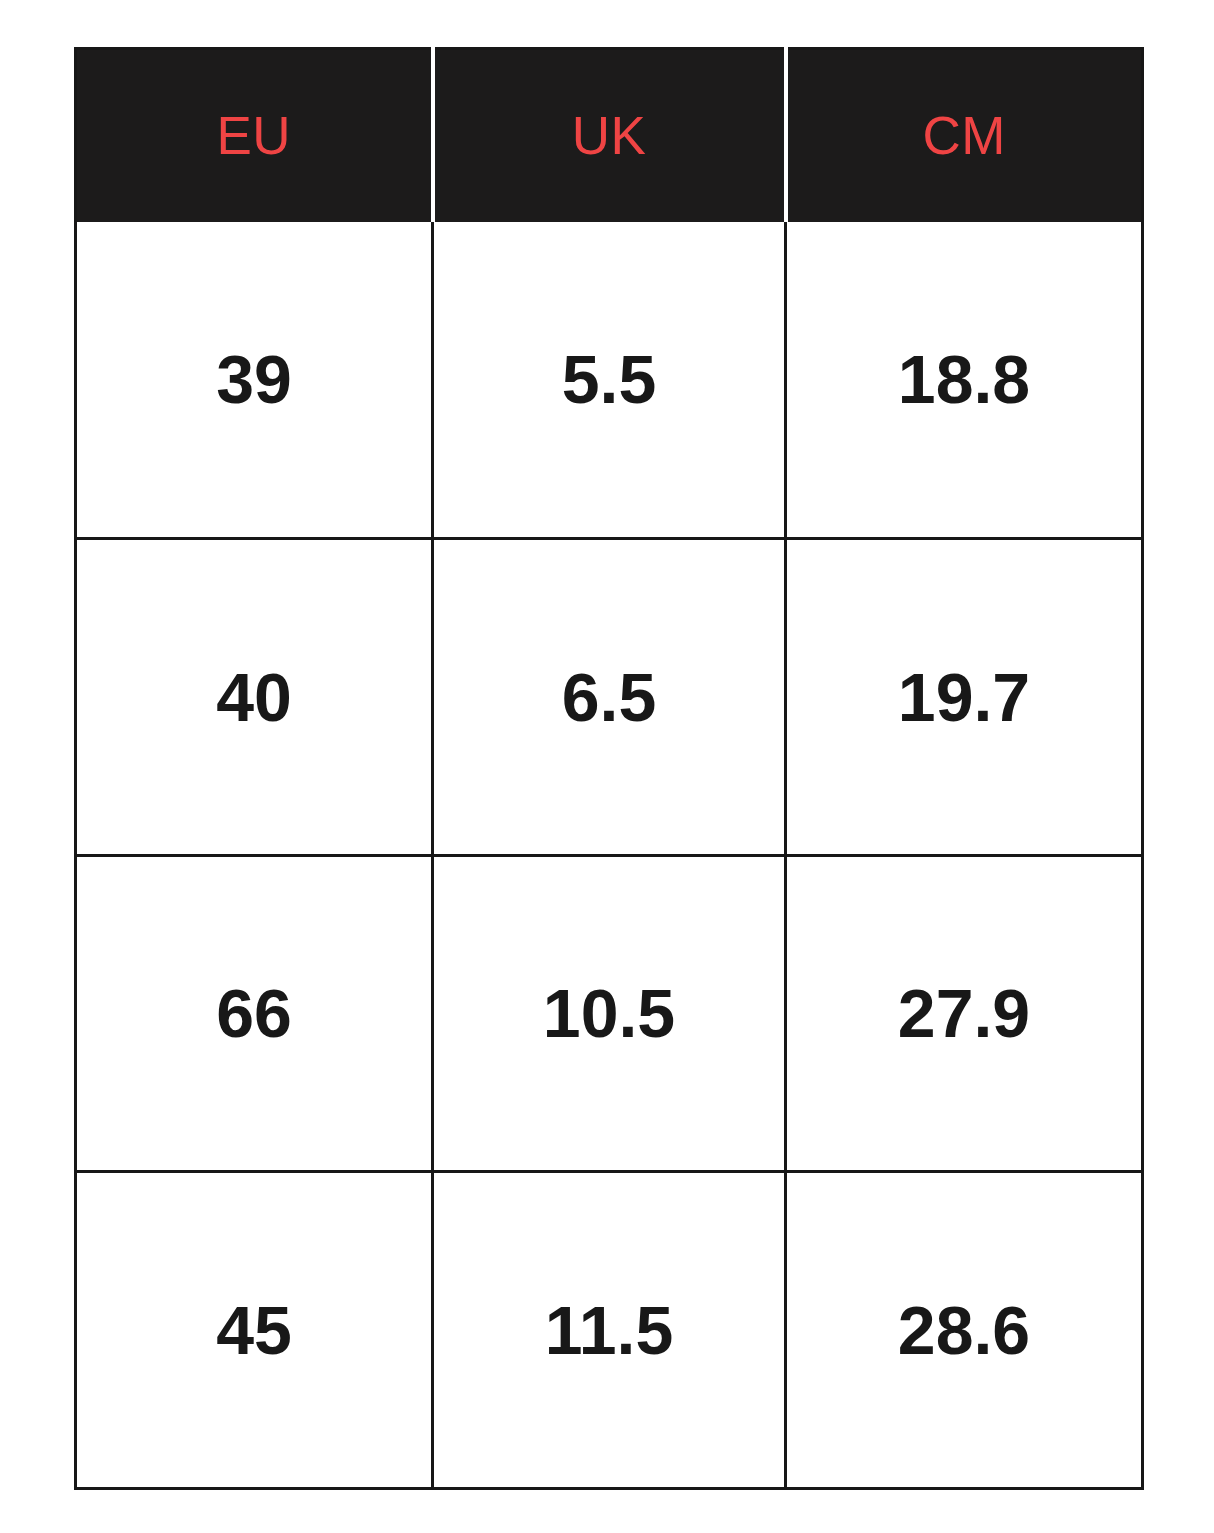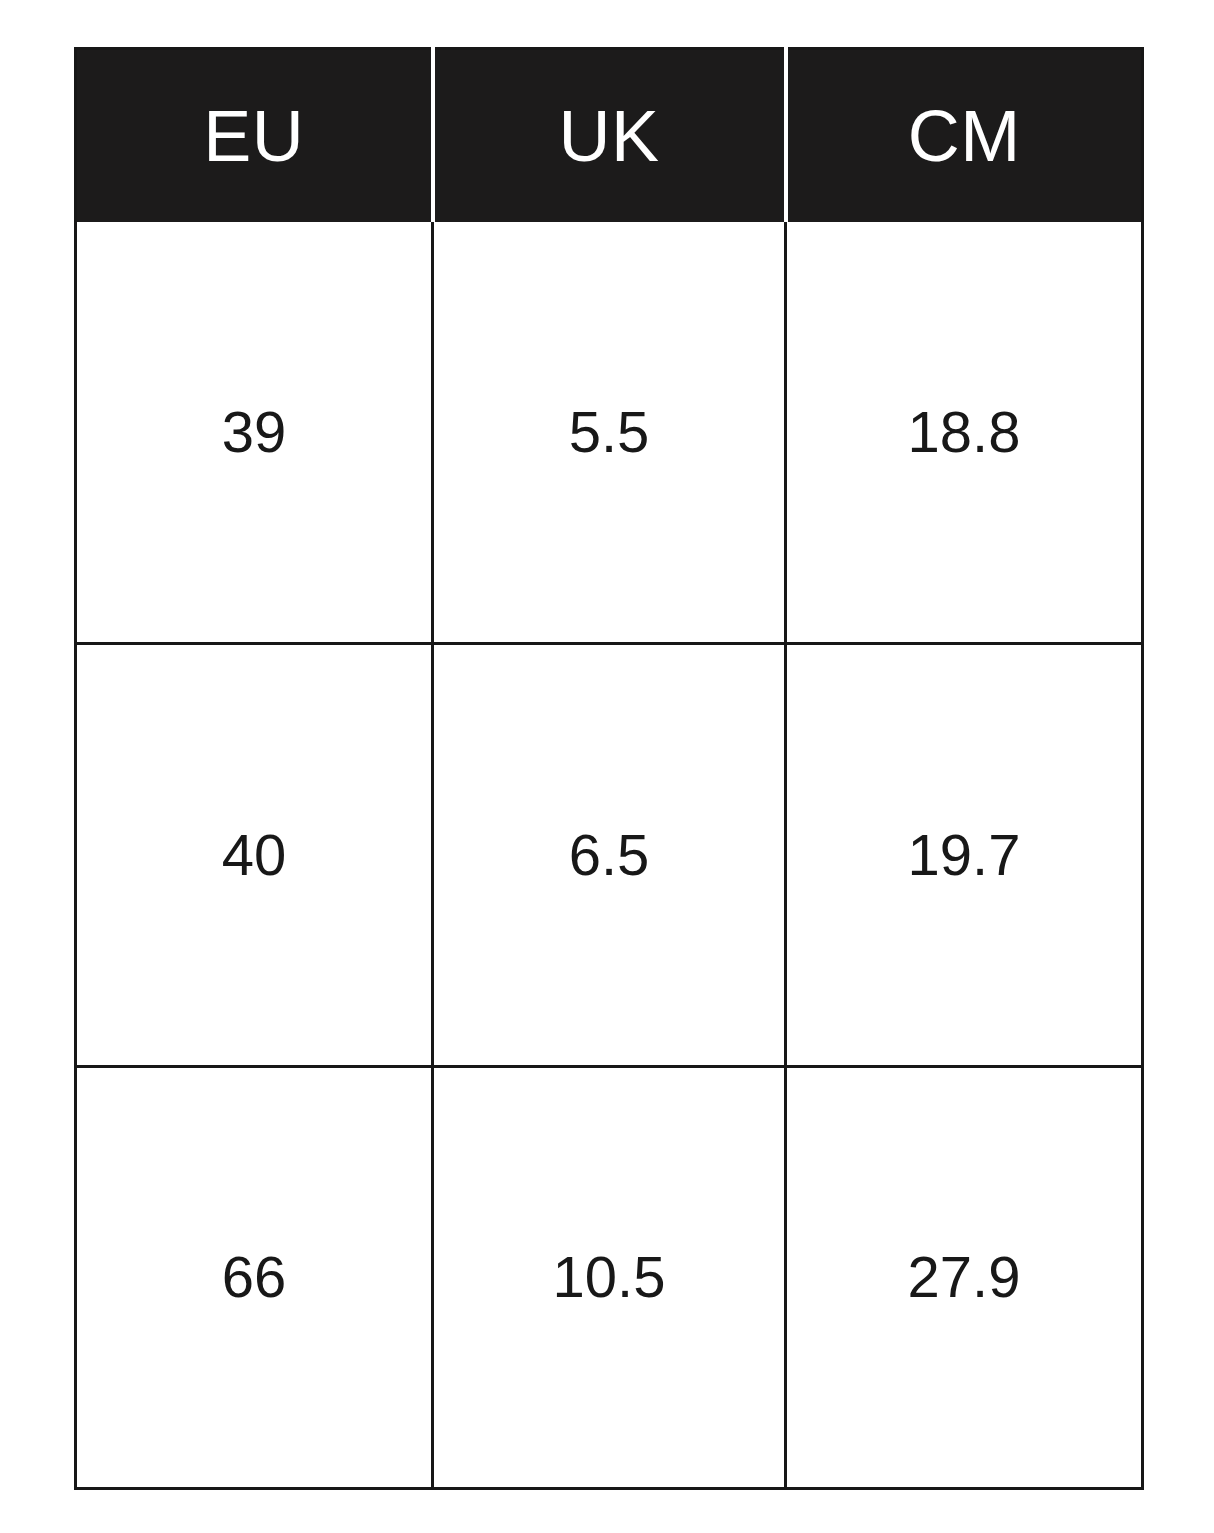--- a/index.html
+++ b/index.html
@@ -36,44 +36,44 @@
   table.size-table col.c-uk { width: 353px; }
   table.size-table col.c-cm { width: 357px; }
 
   thead tr.header-row {
     height: 173px;
     background: #1c1b1b;
   }
 
   thead th {
     background: #1c1b1b;
-    color: #ffffff;
+    color: #ef4444;
     font-weight: 400;
-    font-size: 72px;
+    font-size: 53px;
     line-height: 1;
     text-align: center;
     vertical-align: middle;
     padding: 0;
     border: none;
     letter-spacing: 0.5px;
   }
 
   thead th.col-div {
     border-left: 4px solid #ffffff;
   }
 
   tbody tr {
     height: 181px;
     background: #ffffff;
   }
 
   tbody td {
     color: #181818;
-    font-weight: 400;
-    font-size: 58px;
+    font-weight: 700;
+    font-size: 68px;
     line-height: 1;
     text-align: center;
     vertical-align: middle;
     padding: 0;
     border-top: 3px solid #171717;
     border-left: 3px solid #171717;
     letter-spacing: 0px;
   }
 
   tbody td:first-child {
@@ -110,15 +110,20 @@
       <tr>
         <td>40</td>
         <td>6.5</td>
         <td>19.7</td>
       </tr>
       <tr>
         <td>66</td>
         <td>10.5</td>
         <td>27.9</td>
       </tr>
+      <tr>
+        <td>45</td>
+        <td>11.5</td>
+        <td>28.6</td>
+      </tr>
     </tbody>
   </table>
 </div>
 
 </body></html>

